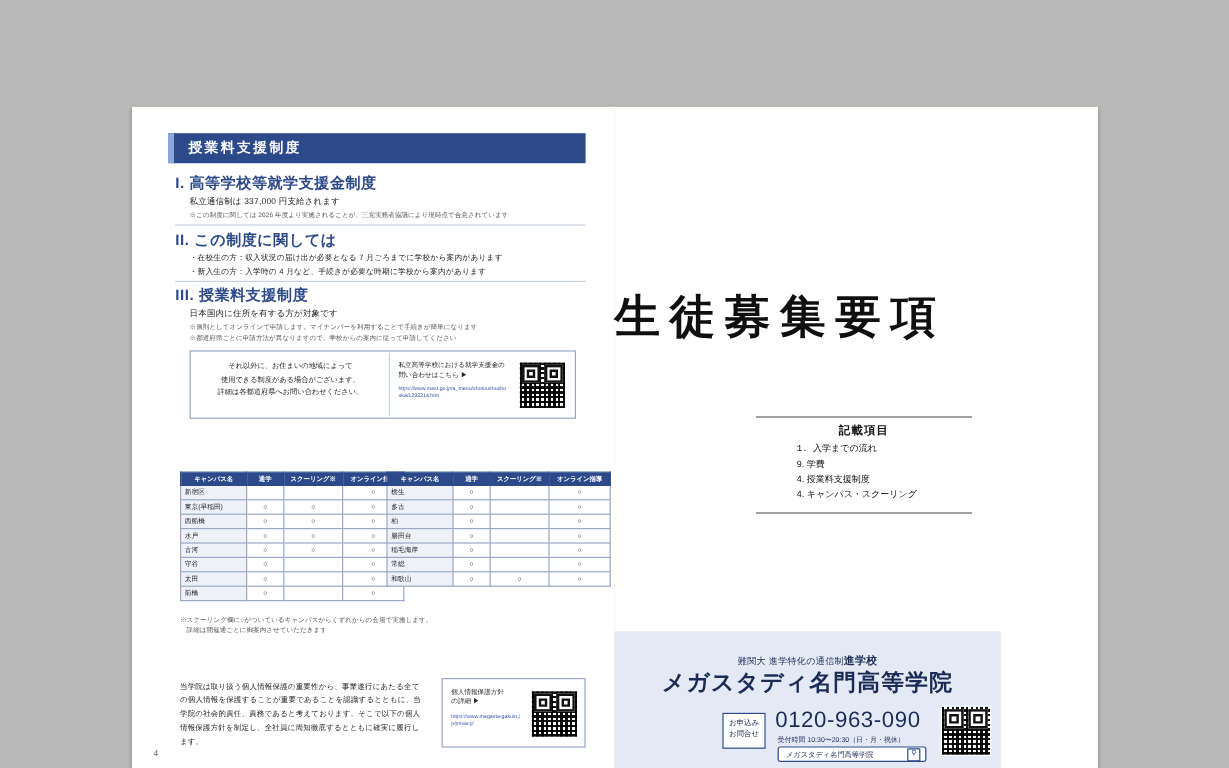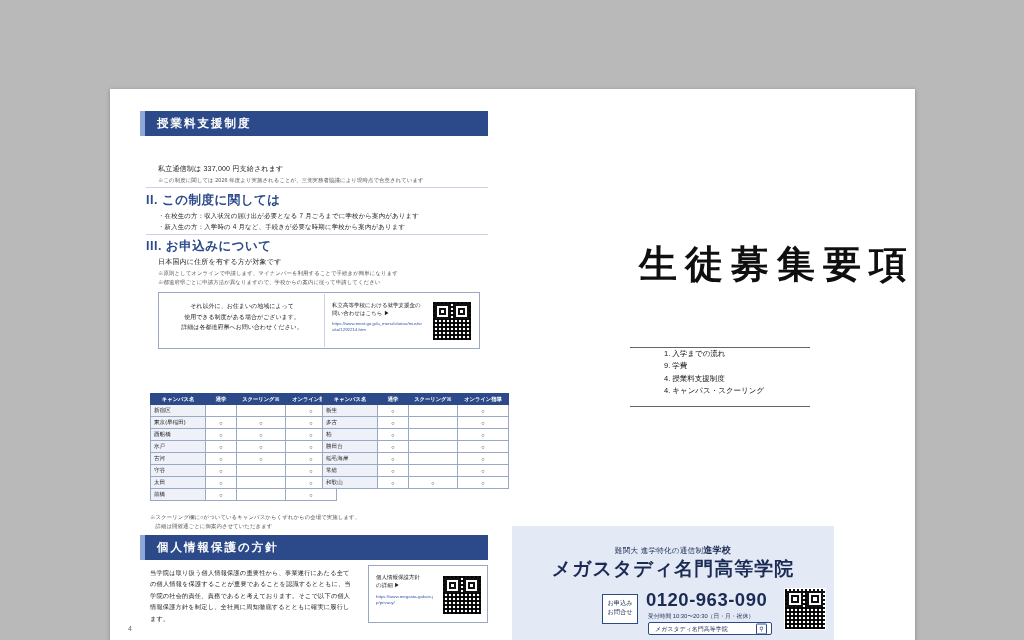--- a/index.html
+++ b/index.html
@@ -198,21 +198,21 @@
     text-align: center;
     font-family: "Liberation Serif", serif;
     font-size: 21px;
     font-weight: bold;
     color: #111;
     letter-spacing: 1px;
   }
   .cover-title {
     position: absolute;
     width: 100%;
-    text-align: right;
+    text-align: left;
     font-family: "Liberation Serif", serif;
     font-size: 38px;
     font-weight: bold;
     color: #0f0f0f;
     letter-spacing: 8px;
   }
   .toc-wrap {
     position: absolute;
     left: 118px;
     top: 258px;
@@ -275,21 +275,21 @@
     line-height: 1.4;
     text-align: center;
     padding: 4px 4px;
     background: #fff;
     box-sizing: border-box;
   }
   .tel {
     position: absolute;
     font-family: "Liberation Sans", sans-serif;
     font-size: 18.5px;
-    font-weight: bold;
+    font-weight: normal;
     color: #1b2b55;
     letter-spacing: 0.5px;
   }
   .tel-hours {
     position: absolute;
     font-size: 5.8px;
     color: #1b2b55;
   }
   .search-pill {
     position: absolute;
@@ -324,30 +324,31 @@
 <div id="stage">
   <div id="spread">
 
     <div id="left-page">
 
       <div class="section-bar" style="left:30px; top:22px; width:348px;">
         <span class="sec-accent"></span>
         <span class="bar-inner">授業料支援制度</span>
       </div>
 
+      <div class="h2" style="left:36px; top:56px;">I.  高等学校等就学支援金制度</div>
       <div class="body-txt" style="left:48px; top:75px; width:320px;">私立通信制は 337,000 円支給されます</div>
       <div class="tiny-txt" style="left:48px; top:87px; width:330px;">※この制度に関しては 2026 年度より実施されることが、三党実務者協議により現時点で合意されています</div>
       <div class="rule" style="left:36px; top:98px; width:342px;"></div>
 
       <div class="h2" style="left:36px; top:103px;">II.  この制度に関しては</div>
       <div class="body-txt" style="left:48px; top:122px; width:330px; font-size:6.4px;">・在校生の方：収入状況の届け出が必要となる 7 月ごろまでに学校から案内があります</div>
       <div class="body-txt" style="left:48px; top:133px; width:330px; font-size:6.4px;">・新入生の方：入学時の 4 月など、手続きが必要な時期に学校から案内があります</div>
       <div class="rule" style="left:36px; top:145px; width:342px;"></div>
 
-      <div class="h2" style="left:36px; top:149px;">III.  お申込みについて</div>
+      <div class="h2" style="left:36px; top:149px;">III.  授業料支援制度</div>
       <div class="body-txt" style="left:48px; top:168px; width:330px;">日本国内に住所を有する方が対象です</div>
       <div class="tiny-txt" style="left:48px; top:180px; width:330px;">※原則としてオンラインで申請します。マイナンバーを利用することで手続きが簡単になります</div>
       <div class="tiny-txt" style="left:48px; top:189px; width:330px;">※都道府県ごとに申請方法が異なりますので、学校からの案内に従って申請してください</div>
 
       <div class="note-box" style="left:48px; top:203px; width:322px; height:57px;"></div>
       <div class="note-left" style="left:56px; top:212px; width:152px; white-space:pre-line;">それ以外に、お住まいの地域によって
 使用できる制度がある場合がございます。
 詳細は各都道府県へお問い合わせください。</div>
       <div style="position:absolute; left:214px; top:205px; width:1px; height:53px; background:#c9d2e6;"></div>
       <div class="note-right-title" style="left:222px; top:212px; width:90px; white-space:pre-line;">私立高等学校における就学支援金の
@@ -468,45 +469,42 @@
               <td>○</td>
               <td>○</td>
               <td>○</td>
             </tr>
           </tbody>
       </table>
 
       <div class="tiny-txt" style="left:40px; top:424px; width:340px;">※スクーリング欄に○がついているキャンパスからくずれからの会場で実施します。</div>
       <div class="tiny-txt" style="left:40px; top:433px; width:340px;">　詳細は開催通ごとに御案内させていただきます</div>
 
-      <div class="section-bar" style="left:30px; top:446px; width:348px;">
-        <span class="sec-accent"></span>
-        <span class="bar-inner">個人情報保護の方針</span>
-      </div>
 
       <div class="body-txt" style="left:40px; top:478px; width:205px; font-size:6.2px; line-height:1.85;">当学院は取り扱う個人情報保護の重要性から、事業遂行にあたる全ての個人情報を保護することが重要であることを認識するとともに、当学院の社会的責任、責務であると考えております。そこで以下の個人情報保護方針を制定し、全社員に周知徹底するとともに確実に履行します。</div>
 
       <div class="privacy-box" style="left:258px; top:476px; width:120px; height:58px;"></div>
       <div class="note-right-title" style="left:266px; top:484px; width:60px; white-space:pre-line;">個人情報保護方針
 の詳細 ▶</div>
       <div class="note-url" style="left:266px; top:505px; width:60px;">https://www.megasta-gakuin.jp/privacy/</div>
       <div class="qr" style="left:332px; top:486px; width:38px; height:38px;"></div>
 
       <div class="page-num">4</div>
     </div>
 
     <div id="gutter"></div>
 
     <div id="right-page">
       <div class="cover-title" style="top:150px;">生徒募集要項</div>
 
       <div class="toc-wrap">
         <div class="toc-line-top"></div>
+        <div class="toc-title">記載項目</div>
         <ol class="toc-list" id="toc-list">
-            <li style="list-style: none;">1.  入学までの流れ</li>
+            <li style="list-style: none; font-family: Liberation Mono, monospace;">1.  入学までの流れ</li>
             <li style="list-style: none;">9.  学費</li>
             <li style="list-style: none;">4.  授業料支援制度</li>
             <li style="list-style: none;">4.  キャンパス・スクーリング</li>
           </ol>
         <div class="toc-line-bot"></div>
       </div>
 
       <div id="footer-band">
         <div class="school-sub" style="top:18px;">
           <span>難関大 進学特化の通信制</span><b>進学校</b>

